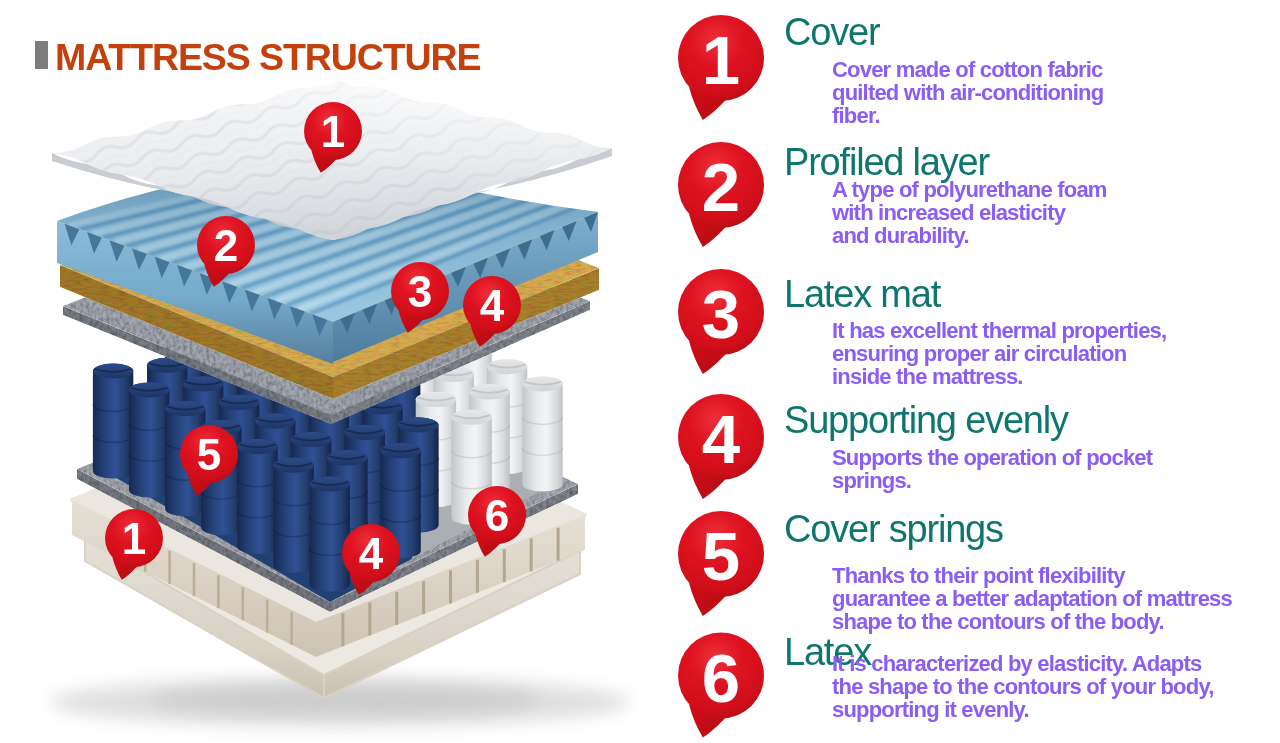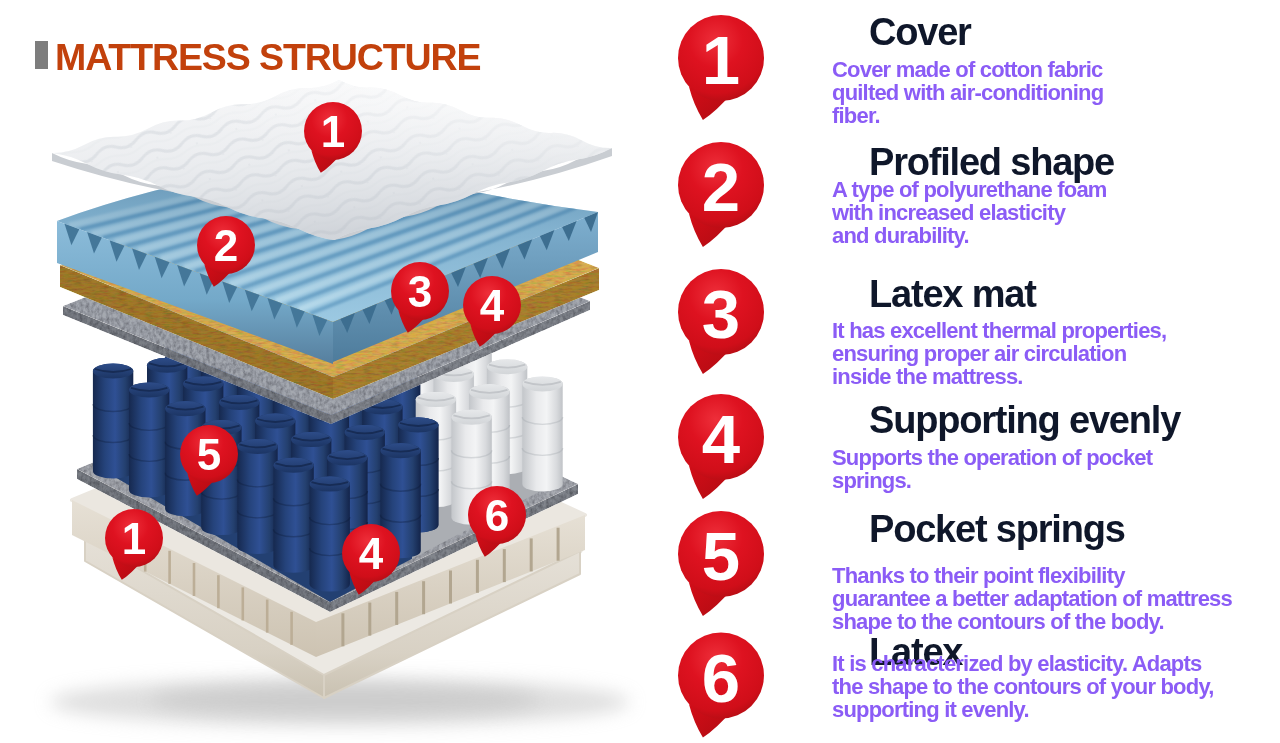--- a/index.html
+++ b/index.html
@@ -1,20 +1,20 @@
 <!DOCTYPE html>
 <html><head><meta charset="utf-8">
 <style>
 html,body{margin:0;padding:0;}
 body{width:1280px;height:743px;overflow:hidden;background:#fff;
  font-family:"Liberation Sans",sans-serif;position:relative;}
 .title{position:absolute;left:55px;top:36px;font-weight:bold;font-size:37.5px;
  letter-spacing:-1.1px;color:#c2410c;}
 .tbar{position:absolute;left:35px;top:41px;width:13px;height:28px;background:#7d7d7d;}
-.hd{position:absolute;left:869px;font-weight:bold;font-size:38px;letter-spacing:-1.2px;color:#0f172a;line-height:1;}
+.hd{position:absolute;left:784px;font-weight:normal;font-size:38px;letter-spacing:-1.2px;color:#0f766e;line-height:1;}
 .bd{position:absolute;left:832px;font-size:22px;letter-spacing:-0.8px;color:#8b5cf6;line-height:23px;font-weight:bold;}
 </style></head>
 <body>
 <svg width="1280" height="743" viewBox="0 0 1280 743" style="position:absolute;left:0;top:0">
     <defs>
 <radialGradient id="pingrad" cx="44%" cy="30%" r="78%">
  <stop offset="0%" stop-color="#ee2f3a"></stop>
  <stop offset="40%" stop-color="#de1220"></stop>
  <stop offset="78%" stop-color="#d00e19"></stop>
  <stop offset="100%" stop-color="#aa0d12"></stop>
@@ -567,21 +567,21 @@
     <g transform="translate(80,675.5) scale(1.483)">
       <path d="M-21.6,19.4 Q-18.5,31.5 -12.2,41.8 Q-3.5,36.5 8.5,22.5 Q-4,30 -21.6,19.4 Z" fill="url(#pingradB2)"></path>
       <circle cx="0" cy="0" r="29" fill="url(#pingradB)"></circle>
       <text x="0" y="17.6" text-anchor="middle" font-family="Liberation Sans, sans-serif" font-weight="bold" font-size="46.5" fill="#fff">6</text>
     </g>
   </svg>
 <div class="tbar"></div>
 <div class="title">MATTRESS STRUCTURE</div>
 <div class="hd" style="top:13px">Cover</div>
 <div class="bd" style="top:58px">Cover made of cotton fabric<br>quilted with air-conditioning<br>fiber.</div>
-<div class="hd" style="top:143px">Profiled shape</div>
+<div class="hd" style="top:143px">Profiled layer</div>
 <div class="bd" style="top:178px">A type of polyurethane foam<br>with increased elasticity<br>and durability.</div>
 <div class="hd" style="top:275px">Latex mat</div>
 <div class="bd" style="top:319px">It has excellent thermal properties,<br>ensuring proper air circulation<br>inside the mattress.</div>
 <div class="hd" style="top:401px">Supporting evenly</div>
 <div class="bd" style="top:446px">Supports the operation of pocket<br>springs.</div>
-<div class="hd" style="top:510px">Pocket springs</div>
+<div class="hd" style="top:510px">Cover springs</div>
 <div class="bd" style="top:564px">Thanks to their point flexibility<br>guarantee a better adaptation of mattress<br>shape to the contours of the body.</div>
 <div class="hd" style="top:633px">Latex</div>
 <div class="bd" style="top:652px">It is characterized by elasticity. Adapts<br>the shape to the contours of your body,<br>supporting it evenly.</div>
 </body></html>

